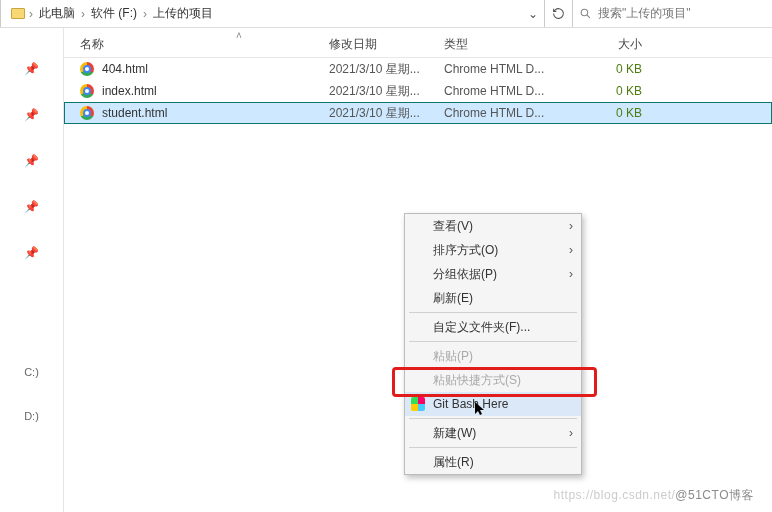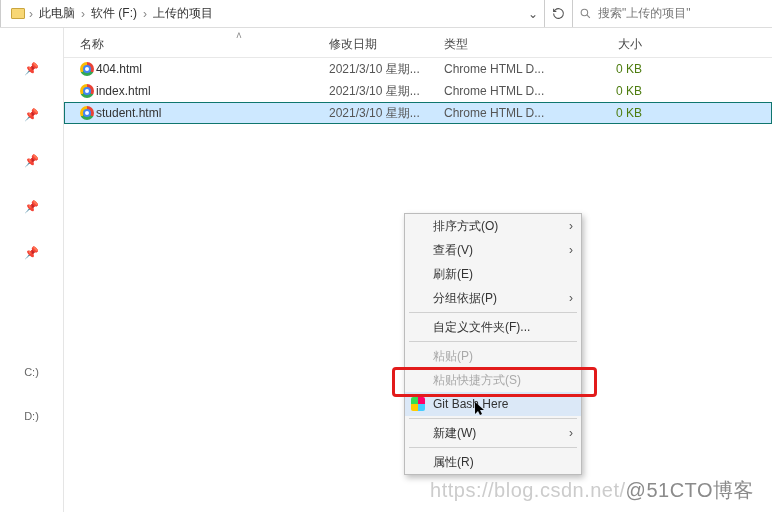--- a/index.html
+++ b/index.html
@@ -22,41 +22,41 @@
   .cols { display: flex; padding: 8px 10px 4px 10px; color: #444; }
   .col-name { width: 255px; padding-left: 6px; }
   .col-date { width: 115px; }
   .col-type { width: 135px; }
   .col-size { width: 85px; text-align: right; padding-right: 22px; }
   .sort-ind { position: absolute; left: 172px; top: 2px; color: #888; font-size: 10px; }
   .header-row { position: relative; border-bottom: 1px solid #e8e8e8; height: 30px; display: flex; align-items: center; }
 
   .row { display: flex; height: 22px; align-items: center; padding: 0 10px; }
   .row.sel { background: #cde8ff; border: 1px solid #0f766e; padding: 0 9px; height: 22px; }
-  .cell-name { width: 255px; display: flex; align-items: center; gap: 2px; padding-left: 6px; }
+  .cell-name { width: 255px; display: flex; align-items: center; gap: 8px; padding-left: 6px; }
   .cell-date { width: 115px; color: #555; }
   .cell-type { width: 135px; color: #555; }
   .cell-size { width: 85px; text-align: right; color: #4d7c0f; padding-right: 22px; }
 
   .chrome-dot { width: 14px; height: 14px; border-radius: 50%; background: conic-gradient(#ea4335 0 120deg,#34a853 120deg 240deg,#fbbc05 240deg 360deg); position: relative; }
   .chrome-dot::after { content: ""; position: absolute; inset: 3px; background: #fff; border-radius: 50%; border: 2px solid #4285f4; }
   .folder-chip { width: 14px; height: 11px; background: #f8d775; border: 1px solid #caa53e; border-radius: 1px; margin-left: 6px; }
 
   .ctx { position: absolute; left: 340px; top: 185px; width: 178px; background: #f5f5f5; border: 1px solid #bcbcbc; box-shadow: 2px 3px 6px rgba(0,0,0,.25); font-size: 12px; color: #333; }
   .ctx-row { height: 24px; display: flex; align-items: center; padding: 0 10px 0 28px; position: relative; }
   .ctx-row.arrow::after { content: "›"; position: absolute; right: 8px; color: #555; }
   .ctx-sep { height: 1px; background: #d0d0d0; margin: 2px 4px; }
   .ctx-row.disabled { color: #a9a9a9; }
   .ctx-row.hl { background: #dbe8f7; }
   .ctx-icon { position: absolute; left: 6px; width: 14px; height: 14px; }
   .git-ico { background: conic-gradient(#f06 0 90deg,#4cf 90deg 180deg,#fc0 180deg 270deg,#3d5 270deg 360deg); border-radius: 2px; }
 
   .red-box { position: absolute; left: 328px; top: 339px; width: 205px; height: 30px; border: 3px solid #e21b1b; border-radius: 4px; pointer-events: none; }
 
-  .watermark { position: absolute; right: 18px; bottom: 8px; color: #ccc; font-size: 20px; letter-spacing: .5px; }
+  .watermark { position: absolute; right: 18px; bottom: 8px; color: #ccc; font-size: 12px; letter-spacing: .5px; }
   .watermark .dark { color: #8b8b8b; }
 
   svg { display: block; }
 </style>
 </head>
 <body>
 
 <div class="topbar">
   <div class="topbar-left">
     <span class="folder-chip"></span>
@@ -128,24 +128,24 @@
             <span class="chrome-dot"></span>
             <span>student.html</span>
           </span>
           <span class="cell-date">2021/3/10 星期...</span>
           <span class="cell-type">Chrome HTML D...</span>
           <span class="cell-size">0 KB</span>
         </div>
       </div>
 
     <div class="ctx">
+      <div class="ctx-row arrow">查看(V)</div>
       <div class="ctx-row arrow">排序方式(O)</div>
-      <div class="ctx-row arrow">查看(V)</div>
+      <div class="ctx-row arrow">分组依据(P)</div>
       <div class="ctx-row">刷新(E)</div>
-      <div class="ctx-row arrow">分组依据(P)</div>
       <div class="ctx-sep"></div>
       <div class="ctx-row">自定义文件夹(F)...</div>
       <div class="ctx-sep"></div>
       <div class="ctx-row disabled">粘贴(P)</div>
       <div class="ctx-row disabled">粘贴快捷方式(S)</div>
       <div class="ctx-row hl">
         <span class="ctx-icon git-ico"></span>
         <span>Git Bash Here</span>
         <svg width="10" height="14" viewBox="0 0 10 14" style="position:absolute;left:70px;top:10px" fill="#000">
             <path d="M0 0 L0 12 L3 9 L5 13 L7 12 L5 8 L9 8 Z"></path>

